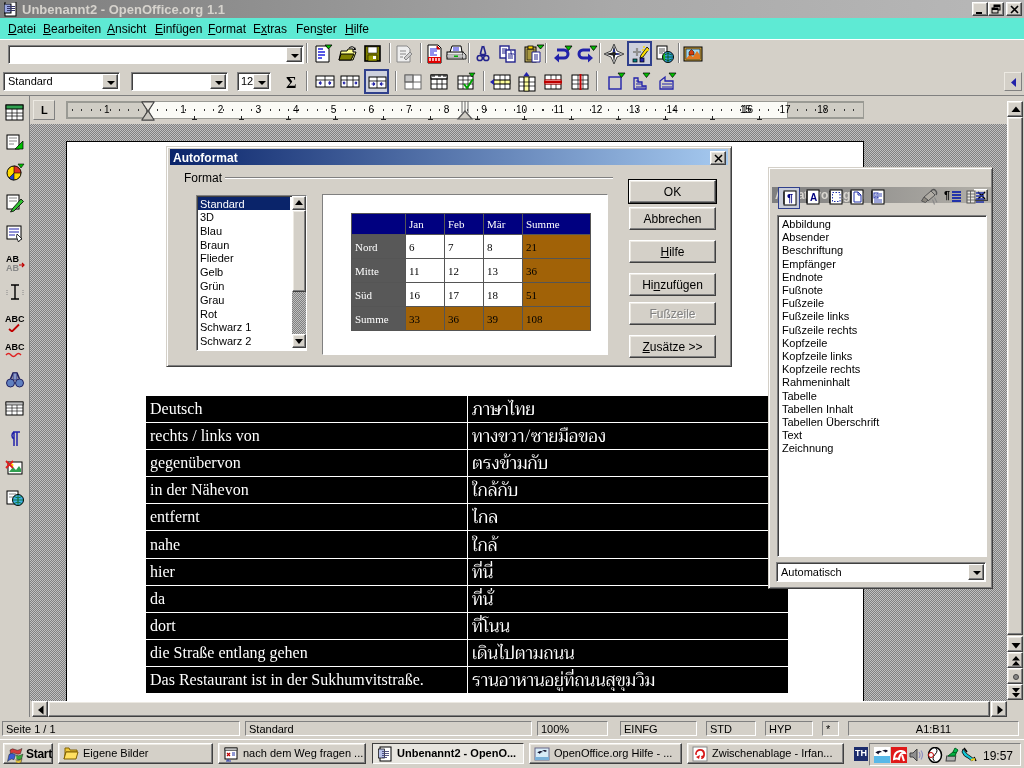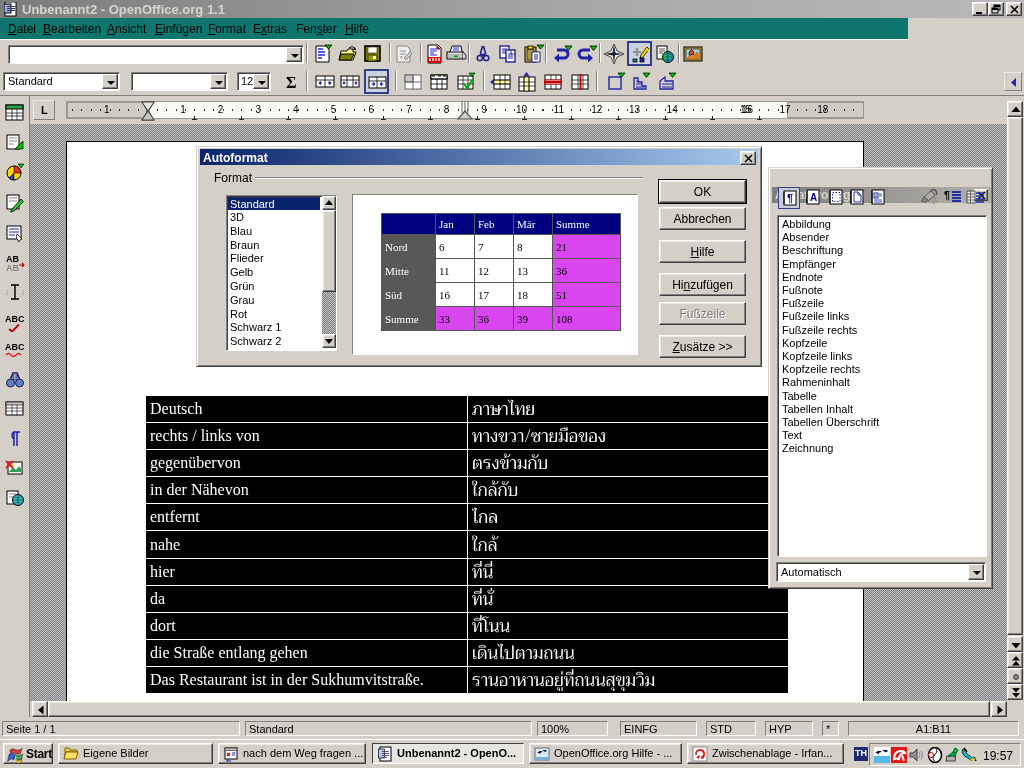--- a/index.html
+++ b/index.html
@@ -10,21 +10,21 @@
 .raisedthin{border-top:1px solid #ece9e2;border-left:1px solid #ece9e2;border-right:1px solid #808080;border-bottom:1px solid #808080;background:#d4d0c8;}
 .sunken{border-top:1px solid #808080;border-left:1px solid #808080;border-right:1px solid #fff;border-bottom:1px solid #fff;box-shadow:inset 1px 1px 0 #404040;background:#fff;}
 .sunkenthin{border-top:1px solid #808080;border-left:1px solid #808080;border-right:1px solid #fff;border-bottom:1px solid #fff;}
 .dither{background-image:conic-gradient(#808080 0 25%,#c0c0c0 0 50%,#808080 0 75%,#c0c0c0 0);background-size:2px 2px;}
 
 #titlebar{left:0;top:0;width:1024px;height:18px;background:linear-gradient(90deg,#7d7d7d,#a9a9a9 60%,#b8b8b8);}
 #titlebar .txt{position:absolute;left:22px;top:2px;font-size:13px;font-weight:bold;color:#d6d3cd;letter-spacing:0px;}
 .capbtn{position:absolute;top:2px;width:16px;height:14px;}
 .capbtn svg{position:absolute;left:2px;top:1px;}
 
-#menubar{left:0;top:18px;width:908px;height:22px;background:#0f766e;border-bottom:1px solid #fff;}
+#menubar{left:0;top:18px;width:1024px;height:22px;background:#5eead4;border-bottom:1px solid #fff;}
 #menubar span{position:absolute;top:4px;font-size:12px;}
 #menubar u{text-decoration:underline;}
 
 #tb1{left:0;top:40px;width:1024px;height:28px;background:#d4d0c8;}
 #tb2{left:0;top:68px;width:1024px;height:28px;background:#d4d0c8;border-bottom:1px solid #808080;}
 .combo{position:absolute;background:#fff;border:1px solid;border-color:#808080 #fff #fff #808080;box-shadow:inset 1px 1px 0 #404040;}
 .combo .btn{position:absolute;right:1px;top:1px;bottom:1px;width:16px;background:#d4d0c8;border:1px solid;border-color:#fff #404040 #404040 #fff;box-shadow:inset -1px -1px 0 #808080;}
 .darr{position:absolute;left:4px;top:6px;width:0;height:0;border-left:4px solid transparent;border-right:4px solid transparent;border-top:4px solid #000;}
 .tbtn{position:absolute;width:24px;height:24px;}
 .tbtn svg{position:absolute;left:2px;top:2px;}
@@ -52,31 +52,31 @@
 #vtrack{left:1007px;top:100px;width:17px;height:601px;}
 #htrack{left:30px;top:701px;width:978px;height:16px;}
 
 #statusbar{left:0;top:717px;width:1024px;height:22px;background:#d4d0c8;}
 .spanel{position:absolute;top:4px;height:15px;border:1px solid;border-color:#808080 #fff #fff #808080;padding:1px 3px 0 3px;font-size:11px;}
 
 #taskbar{left:0;top:739px;width:1024px;height:29px;background:#d4d0c8;border-top:1px solid #fff;}
 .task{position:absolute;top:3px;height:21px;border-top:1px solid #fff;border-left:1px solid #fff;border-right:1px solid #404040;border-bottom:1px solid #404040;box-shadow:inset -1px -1px 0 #808080,inset 1px 1px 0 #ece9e2;background:#d4d0c8;font-size:11px;white-space:nowrap;overflow:hidden;padding:3px 4px 0 24px;}
 .task svg,.task .ticon{position:absolute;left:4px;top:2px;}
 
-#dlg{left:166px;top:146px;width:566px;height:221px;background:#d4d0c8;border-top:1px solid #d4d0c8;border-left:1px solid #d4d0c8;border-right:1px solid #404040;border-bottom:1px solid #404040;box-shadow:inset 1px 1px 0 #fff,inset -1px -1px 0 #808080;margin-left:30px;}
+#dlg{left:166px;top:146px;width:566px;height:221px;background:#d4d0c8;border-top:1px solid #d4d0c8;border-left:1px solid #d4d0c8;border-right:1px solid #404040;border-bottom:1px solid #404040;box-shadow:inset 1px 1px 0 #fff,inset -1px -1px 0 #808080;}
 #dlgcap{position:absolute;left:3px;top:2px;width:558px;height:16px;background:linear-gradient(90deg,#0a246a,#a6caf0);}
 #dlgcap .t{position:absolute;left:3px;top:2px;color:#fff;font-weight:bold;font-size:12px;}
 .xbtn{position:absolute;width:16px;height:14px;}
 .dbtn{position:absolute;left:462px;width:87px;height:23px;border-top:1px solid #fff;border-left:1px solid #fff;border-right:1px solid #404040;border-bottom:1px solid #404040;box-shadow:inset -1px -1px 0 #808080,inset 1px 1px 0 #ece9e2;background:#d4d0c8;text-align:center;padding-top:4px;font-size:12px;}
 .dbtn.def{outline:1px solid #000;}
 .dbtn.dis{color:#808080;text-shadow:1px 1px 0 #fff;}
 .ph{background:#000080;color:#fff;border:1px solid #555;padding-left:3px}
 .pr{background:#585858;color:#fff;border:1px solid #555;padding-left:3px}
 .pc{background:#fff;color:#000;border:1px solid #555;padding-left:3px}
-.ps{background:#d946ef;color:#000;border:1px solid #555;padding-left:3px}
+.ps{background:#a16207;color:#000;border:1px solid #555;padding-left:3px}
 
 #stylist{left:768px;top:167px;width:225px;height:422px;background:#d4d0c8;border-top:1px solid #d4d0c8;border-left:1px solid #d4d0c8;border-right:1px solid #404040;border-bottom:1px solid #404040;box-shadow:inset 1px 1px 0 #fff,inset -1px -1px 0 #808080;}
 #stycap{position:absolute;left:3px;top:19px;width:219px;height:16px;background:linear-gradient(90deg,#7f7f7f,#b3b0a9);}
 #stycap .t{position:absolute;left:3px;top:1px;color:#d9d6d0;font-weight:bold;font-size:12px;}
 .stybtn{position:absolute;top:19px;width:22px;height:22px;}
 .stybtn svg{position:absolute;left:1px;top:1px;}
 #stylist ul{position:absolute;left:8px;top:47px;width:210px;height:342px;background:#fff;border:1px solid;border-color:#808080 #fff #fff #808080;box-shadow:inset 1px 1px 0 #404040;list-style:none;padding:2px 0 0 4px;overflow:hidden;}
 #stylist li{font-size:11px;line-height:13.2px;}
 </style></head>
 <body>

